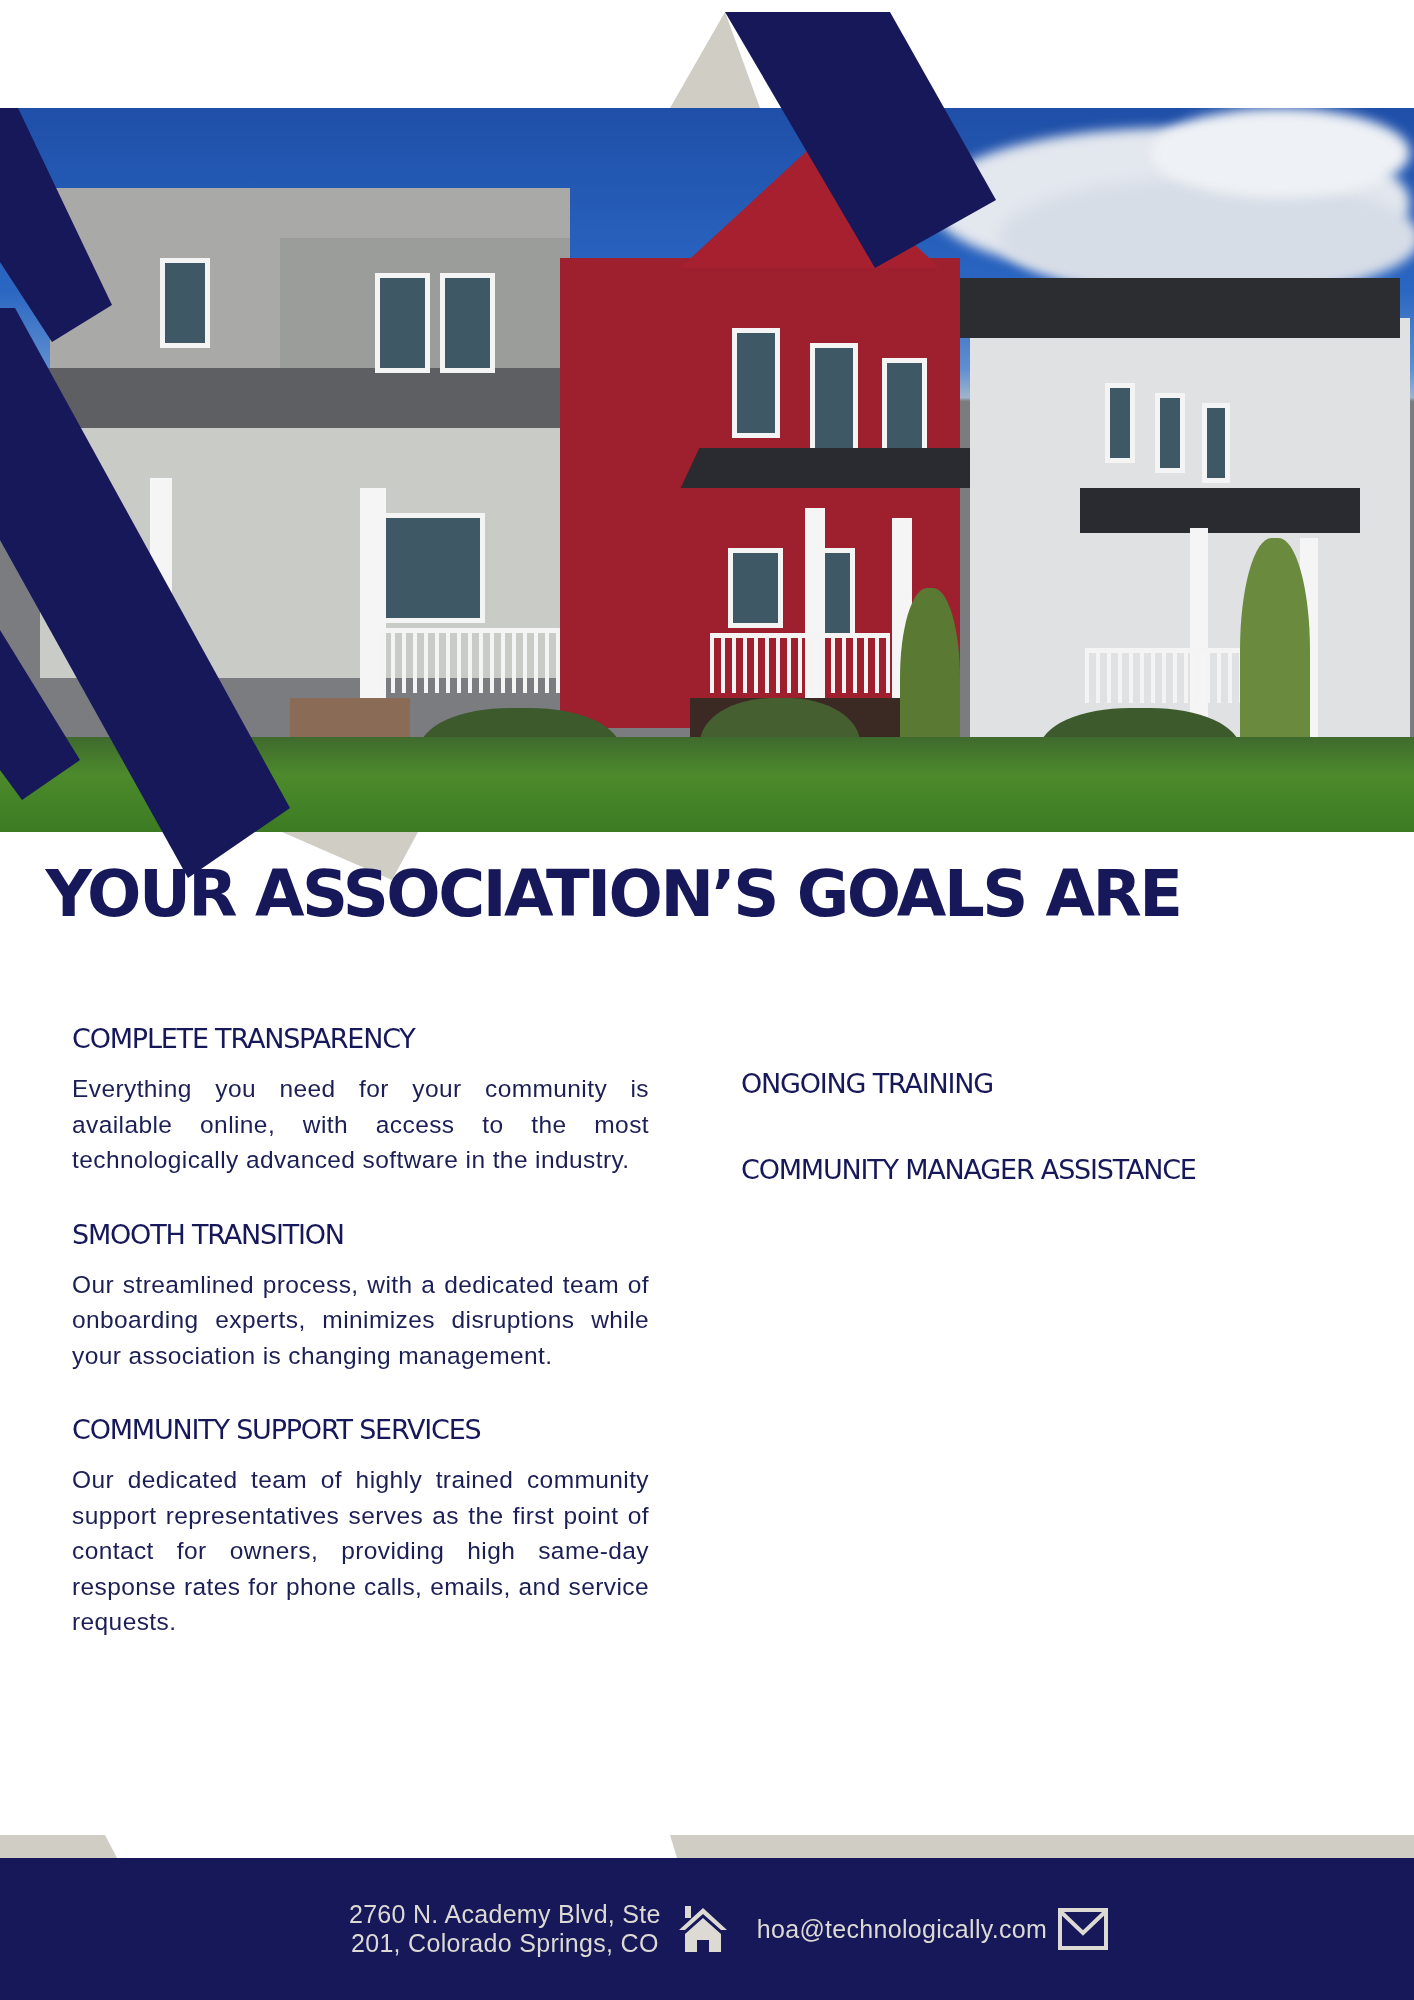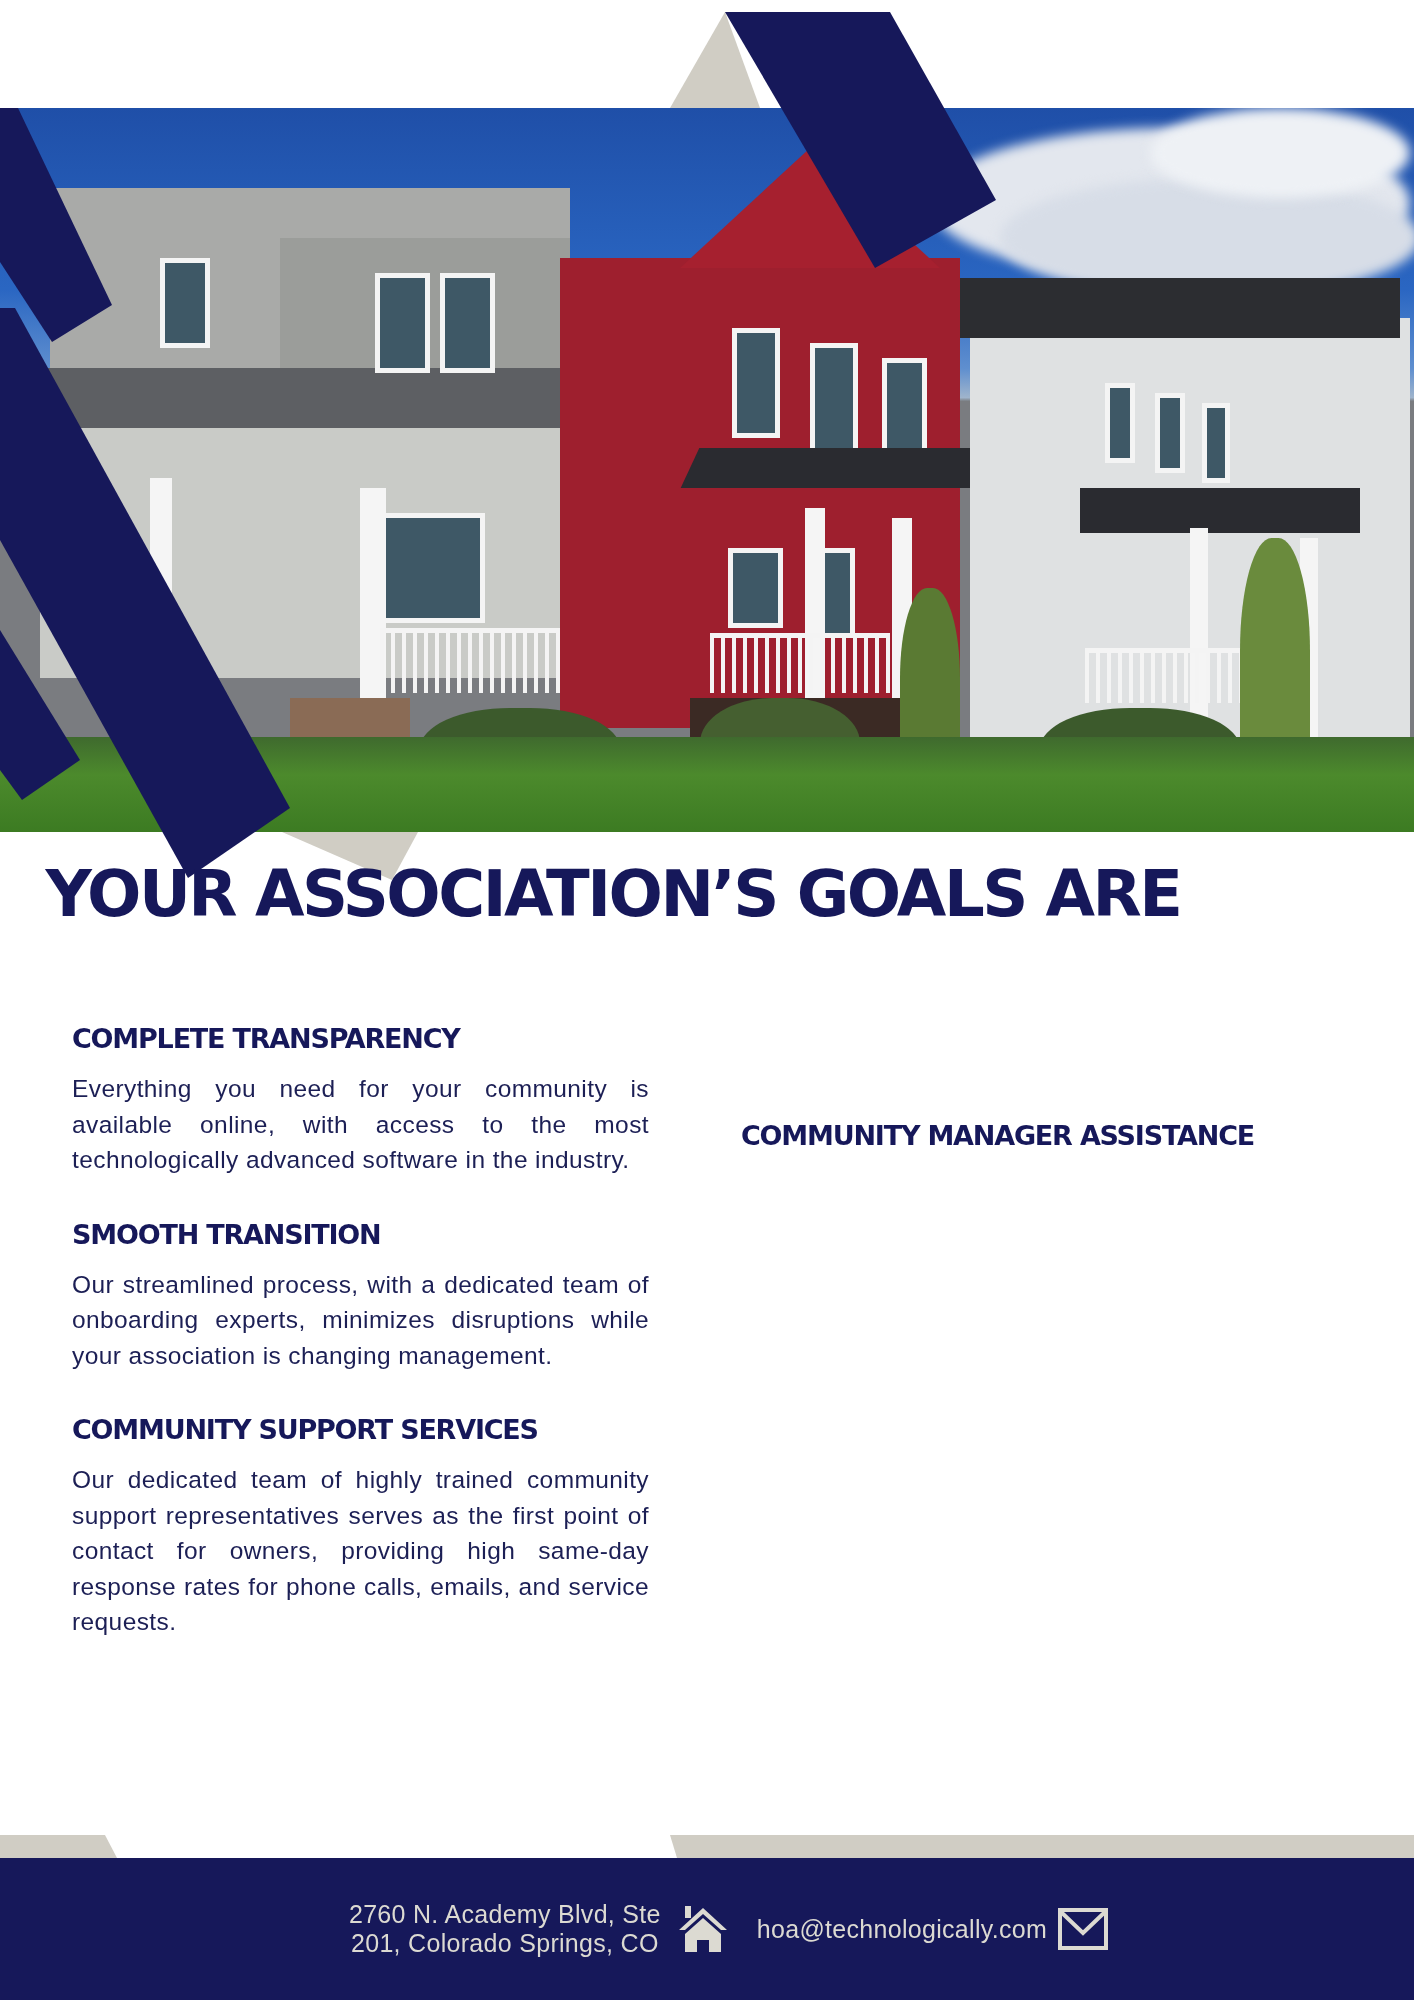--- a/index.html
+++ b/index.html
@@ -31,21 +31,21 @@
     left: 0; width: 1226px; top: 862px; text-align: center;
     font-family: "DejaVu Sans", sans-serif; font-weight: bold;
     font-size: 64px; line-height: 64px; letter-spacing: -2.5px;
     color: #16185a; margin: 0;
   }
   .col-l { left: 72px; width: 577px; top: 1022px; }
   .col-r { left: 741px; width: 576px; top: 1067px; }
   .section { margin-bottom: 40px; }
   .section h2 {
     margin: 0 0 15px 0;
-    font-family: "DejaVu Sans", sans-serif; font-weight: bold;
+    font-family: "DejaVu Sans", sans-serif; font-weight: normal;
     font-size: 27px; letter-spacing: -1.2px; line-height: 34px;
     color: #16185a;
   }
   .section p {
     margin: 0; text-align: justify;
     font-family: "Liberation Sans", sans-serif;
     font-size: 24.5px; line-height: 35.5px; letter-spacing: 0.4px;
     color: #1c1f55;
   }
   .col-r .section { margin-bottom: 52px; }
@@ -152,20 +152,21 @@
     <p>Our streamlined process, with a dedicated team of onboarding experts, minimizes disruptions while your association is changing management.</p>
   </div>
   <div class="section">
     <h2>COMMUNITY SUPPORT SERVICES</h2>
     <p>Our dedicated team of highly trained community support representatives serves as the first point of contact for owners, providing high same-day response rates for phone calls, emails, and service requests.</p>
   </div>
 </div>
 
 <div class="abs col-r">
   <div class="section">
+    <h2>ONGOING TRAINING</h2>
   </div>
   <div class="section">
     <h2>COMMUNITY MANAGER ASSISTANCE</h2>
   </div>
 </div>
 
 <div class="abs footer-band"></div>
 <div class="abs footer">
 
   <div class="fitem" style="margin-left:44px;">

